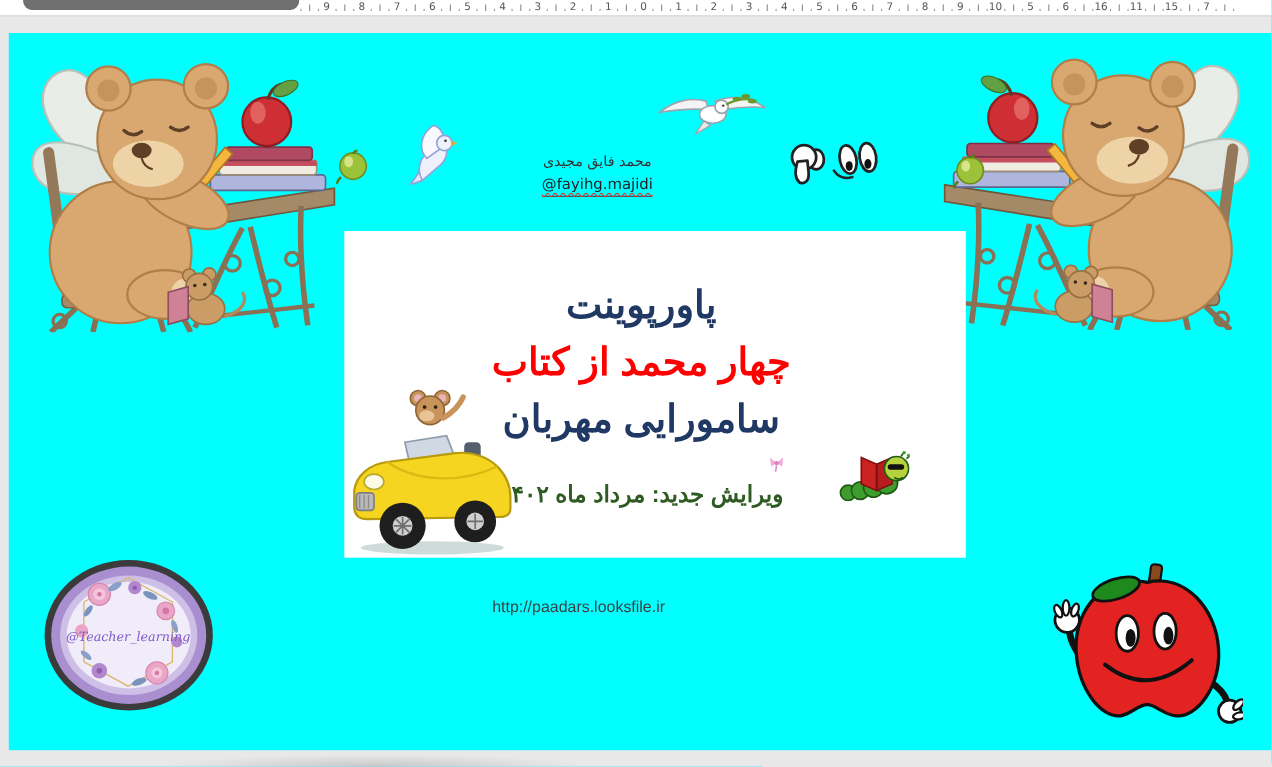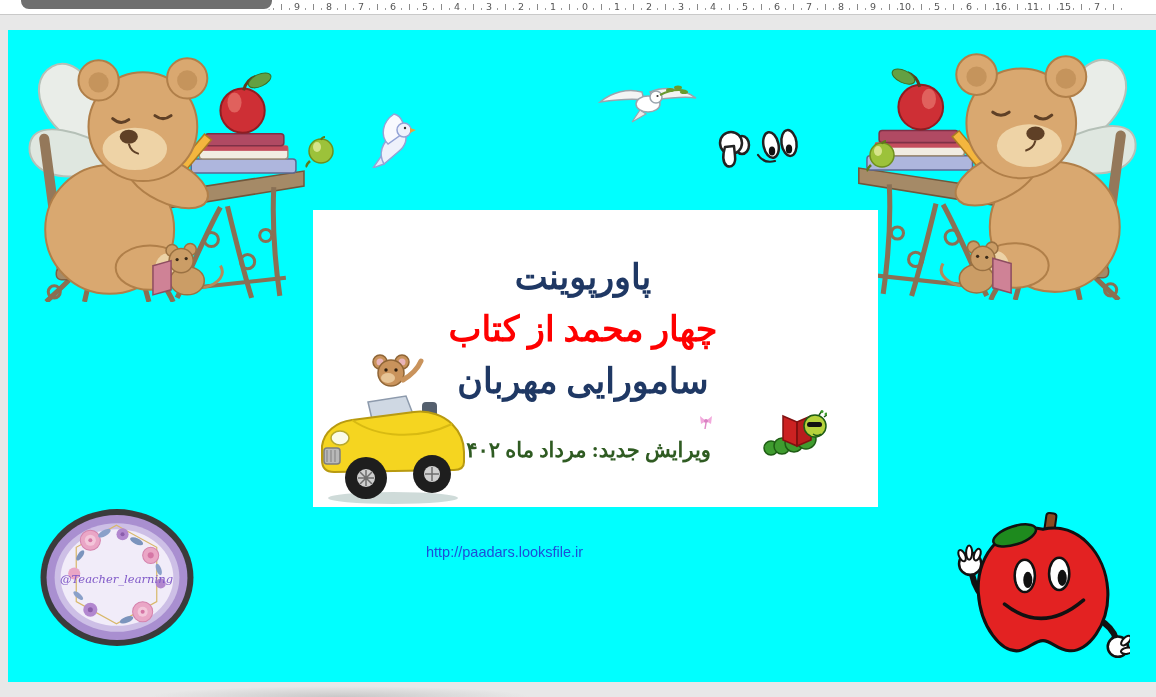--- a/index.html
+++ b/index.html
@@ -43,31 +43,31 @@
     border-bottom:1px solid #444;
     text-decoration:underline wavy #e03030 1px;text-underline-offset:3px;
     cursor:pointer;
   }
   
   .title-box{
     position:absolute;left:305px;top:180px;width:565px;height:297px;background:#ffffff;
   }
   .title-text{
     position:absolute;left:0;top:42px;width:540px;text-align:center;direction:rtl;
-    font-family:Liberation Serif, serif;font-weight:bold;
+    font-family:Liberation Sans, sans-serif;font-weight:bold;
   }
   .t-line{font-size:35px;line-height:52px;letter-spacing:0;}
   .t-navy{color:#1f3864;}
   .t-red{color:#fe0000;}
   .t-green{color:#2f5b22;font-size:21px;line-height:28px;margin-top:28px;}
   .t-maroon{color:#7d2a52;font-size:21px;line-height:28px;}
   
   .url-text{
-    position:absolute;left:418px;top:514px;width:200px;text-align:left;
-    font-size:14.5px;color:#1d4ed8;cursor:pointer;
+    position:absolute;left:418px;top:514px;width:200px;text-align:center;
+    font-size:14.5px;color:#404040;cursor:pointer;
   }
   
   .next-arrow{position:absolute;left:760px;top:510px;width:140px;height:48px;cursor:pointer;}
   .next-arrow svg{position:absolute;left:0;top:0;}
   .next-arrow .arrow-label{
     position:absolute;left:18px;top:17px;width:78px;text-align:center;direction:rtl;
     font-family:"DejaVu Sans",sans-serif;font-weight:bold;font-size:8px;color:#7a1220;
   }
   .bottom-smudge{
     position:absolute;left:150px;top:686px;width:380px;height:22px;
@@ -340,20 +340,24 @@
   </svg>
 
   <svg class="abs" style="left:748px;top:98px" width="44" height="42" viewBox="0 0 44 42">
     <ellipse cx="15" cy="17" rx="7.5" ry="13" fill="#ffffff" stroke="#222" stroke-width="2.5" transform="rotate(-12 15 17)"></ellipse>
     <ellipse cx="33" cy="15" rx="7.5" ry="13" fill="#ffffff" stroke="#222" stroke-width="2.5" transform="rotate(-8 33 15)"></ellipse>
     <ellipse cx="16" cy="23" rx="3.2" ry="4.5" fill="#111"></ellipse>
     <ellipse cx="33" cy="21" rx="3.2" ry="4.5" fill="#111"></ellipse>
     <path d="M2,27 Q8,36 19,33" stroke="#222" stroke-width="2.2" fill="none" stroke-linecap="round"></path>
   </svg>
 
+  <div class="author">
+    <div class="name">محمد فایق مجیدی</div>
+    <span class="handle">@fayihg.majidi</span>
+  </div>
 
   <div class="title-box">
     <div class="title-text">
       <div class="t-line t-navy">پاورپوینت</div>
       <div class="t-line t-red">چهار محمد از کتاب</div>
       <div class="t-line t-navy">سامورایی مهربان</div>
       <div class="t-green">ویرایش جدید: مرداد ماه ۱۴۰۲</div>
     </div>
 
     <svg class="abs" style="left:5px;top:140px" width="150" height="155" viewBox="0 0 150 155">

